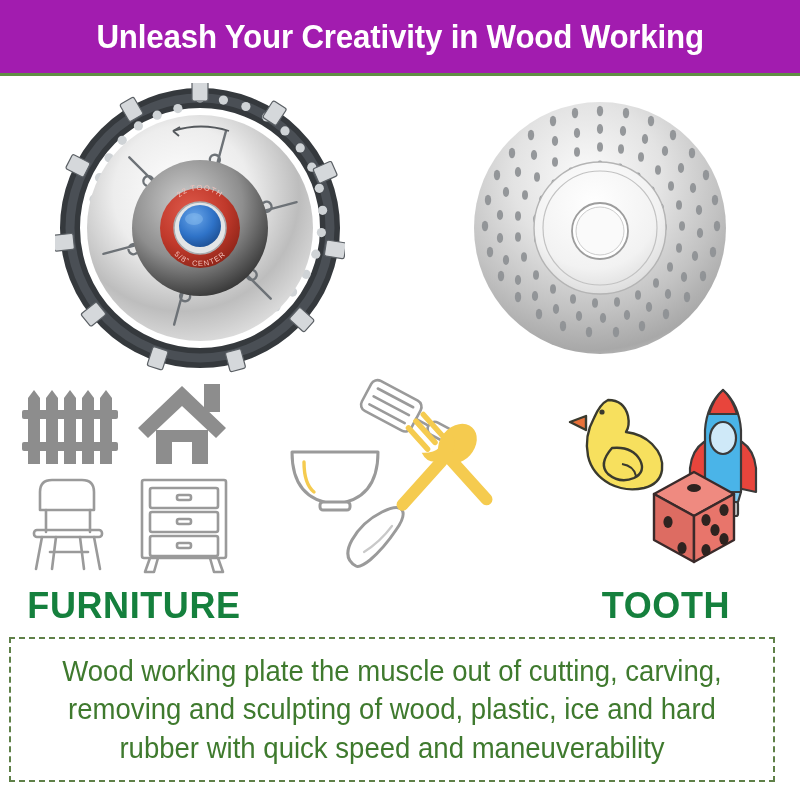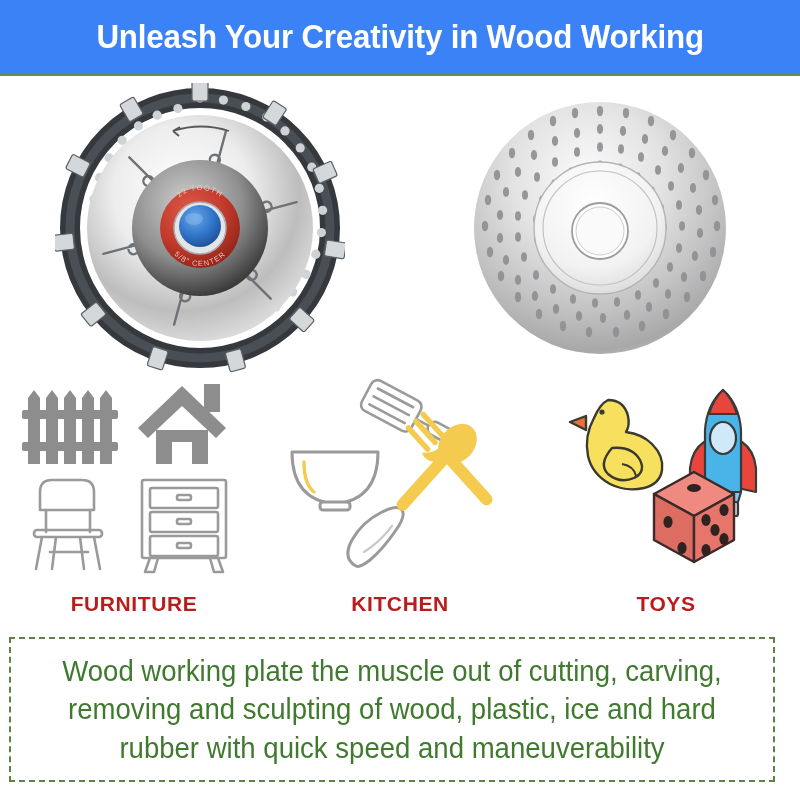--- a/index.html
+++ b/index.html
@@ -12,21 +12,21 @@
     height: 800px;
     font-family: "Liberation Sans", sans-serif;
     overflow: hidden;
     position: relative;
   }
 
   
   .header {
     width: 800px;
     height: 76px;
-    background: #3b82f6;
+    background: #a21caf;
     display: flex;
     align-items: center;
     justify-content: center;
     box-sizing: border-box;
     border-bottom: 3px solid #5f8f43;
   }
   .header-title {
     color: #ffffff;
     font-size: 34px;
     font-weight: bold;
@@ -72,25 +72,25 @@
     align-items: center;
     justify-content: flex-start;
     position: relative;
   }
   .cat-icons {
     height: 200px;
     width: 240px;
     position: relative;
   }
   .cat-label {
-    font-size: 21px;
+    font-size: 36px;
     font-weight: bold;
-    color: #b91c1c;
+    color: #15803d;
     letter-spacing: 0.6px;
-    margin-top: 16px;
+    margin-top: 9px;
   }
 
   
   .desc-wrap {
     position: absolute;
     left: 9px;
     top: 637px;
     width: 766px;
     height: 145px;
     border: 2px dashed #5f8048;
@@ -498,21 +498,20 @@
 
           <g transform="rotate(-42 186 96)">
             <rect x="170" y="22" width="5.5" height="34" rx="2.7"></rect>
             <rect x="180" y="22" width="5.5" height="34" rx="2.7"></rect>
             <rect x="190" y="22" width="5.5" height="34" rx="2.7"></rect>
             <path d="M166,52 q16,16 34,0 q4,14 -11,20 l0,58 a6,6 0 0 1 -12,0 l0,-58 q-15,-6 -11,-20 Z"></path>
           </g>
         </g>
       </svg>
     </div>
-    <div class="cat-label">KITCHEN</div>
   </div>
 
   <div class="category">
     <div class="cat-icons">
       <svg width="240" height="200" viewBox="0 0 240 200">
 
         <g stroke="#3a3a2e" stroke-width="2.4" stroke-linejoin="round">
           <path d="M62,24 q16,0 20,16 q2,10 -2,16 q16,2 26,12 q12,12 10,26 q-2,14 -18,18 q-18,4 -34,-4 q-18,-10 -22,-28 q-4,-20 6,-38 q6,-14 14,-18 Z" fill="#f7e05e"></path>
           <path d="M40,40 l-16,6 l16,8 Z" fill="#e8713a"></path>
           <circle cx="56" cy="36" r="2.6" fill="#3a3a2e" stroke="none"></circle>
@@ -544,19 +543,19 @@
 
             <ellipse cx="160" cy="144" rx="4.6" ry="6"></ellipse>
             <ellipse cx="178" cy="134" rx="4.6" ry="6"></ellipse>
             <ellipse cx="169" cy="154" rx="4.6" ry="6"></ellipse>
             <ellipse cx="160" cy="174" rx="4.6" ry="6"></ellipse>
             <ellipse cx="178" cy="163" rx="4.6" ry="6"></ellipse>
           </g>
         </g>
       </svg>
     </div>
-    <div class="cat-label">TOYS</div>
+    <div class="cat-label">TOOTH</div>
   </div>
 </div>
 
 <div class="desc-wrap">
   <div class="desc-text">Wood working plate the muscle out of cutting, carving, removing and sculpting of wood, plastic, ice and hard rubber with quick speed and maneuverability</div>
 </div>
 
 </body></html>

